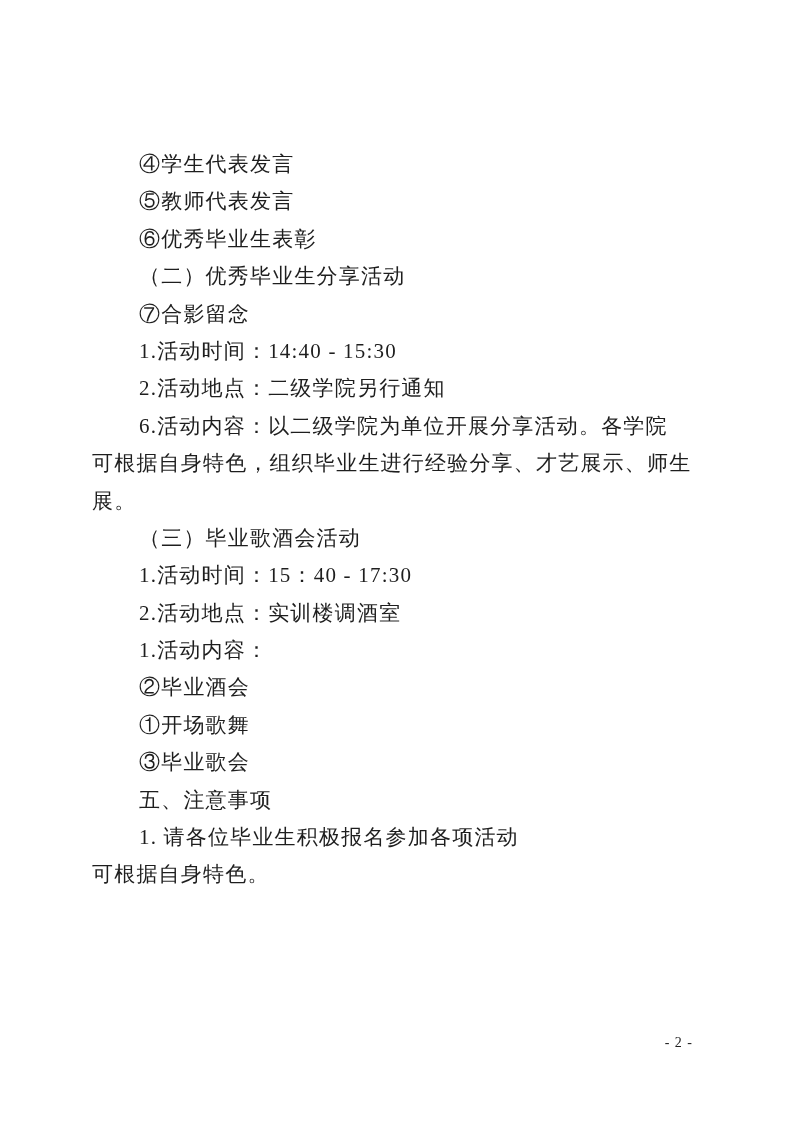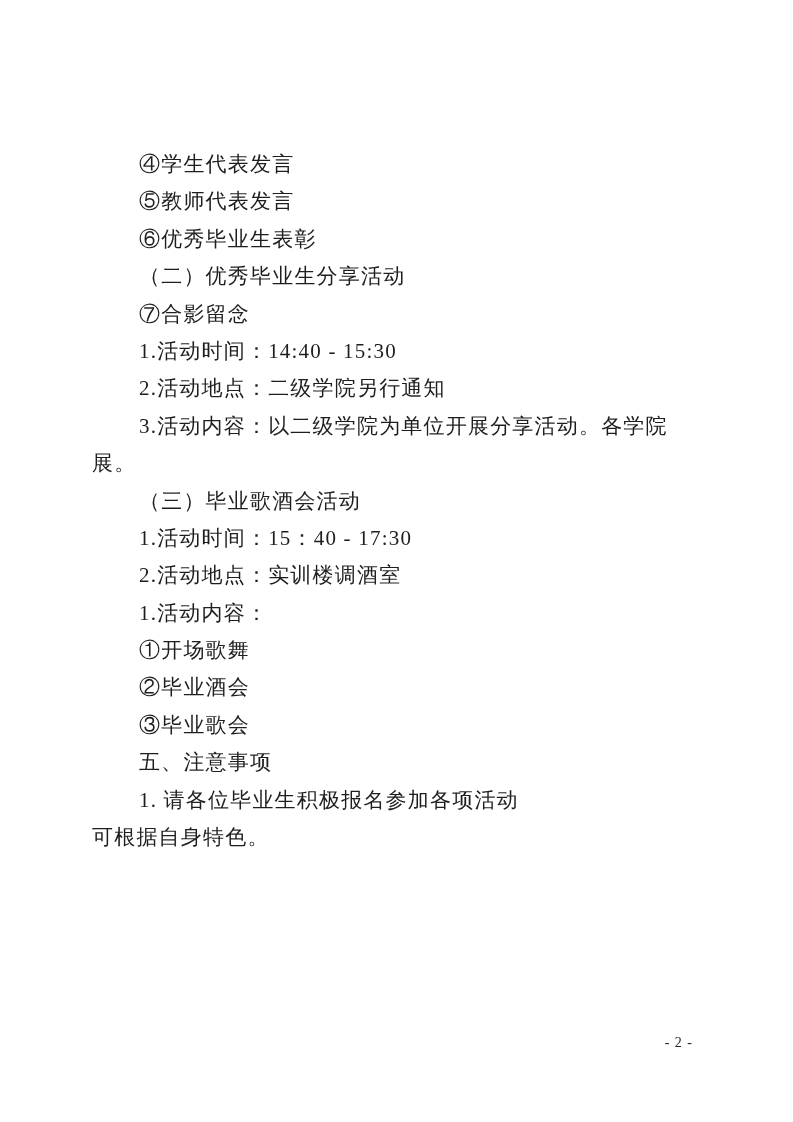--- a/index.html
+++ b/index.html
@@ -45,27 +45,28 @@
 
 <div class="page">
   <div class="body-text" id="body-text">
       <div class="text-line indent">④学生代表发言</div>
       <div class="text-line indent">⑤教师代表发言</div>
       <div class="text-line indent">⑥优秀毕业生表彰</div>
       <div class="text-line indent">（二）优秀毕业生分享活动</div>
       <div class="text-line indent">⑦合影留念</div>
       <div class="text-line indent">1.活动时间：14:40 - 15:30</div>
       <div class="text-line indent">2.活动地点：二级学院另行通知</div>
-      <div class="text-line indent">3.活动内容：以二级学院为单位开展分享活动。各学院</div>
+      <div class="text-line indent">6.活动内容：以二级学院为单位开展分享活动。各学院</div>
+      <div class="text-line">可根据自身特色，组织毕业生进行经验分享、才艺展示、师生</div>
       <div class="text-line">展。</div>
       <div class="text-line indent">（三）毕业歌酒会活动</div>
       <div class="text-line indent">1.活动时间：15：40 - 17:30</div>
       <div class="text-line indent">2.活动地点：实训楼调酒室</div>
       <div class="text-line indent">1.活动内容：</div>
+      <div class="text-line indent">②毕业酒会</div>
       <div class="text-line indent">①开场歌舞</div>
-      <div class="text-line indent">②毕业酒会</div>
       <div class="text-line indent">③毕业歌会</div>
       <div class="text-line indent">五、注意事项</div>
       <div class="text-line indent">1. 请各位毕业生积极报名参加各项活动</div>
       <div class="text-line">可根据自身特色。</div>
     </div>
   <div class="page-footer">- 2 -</div>
 </div>
 
 </body></html>

